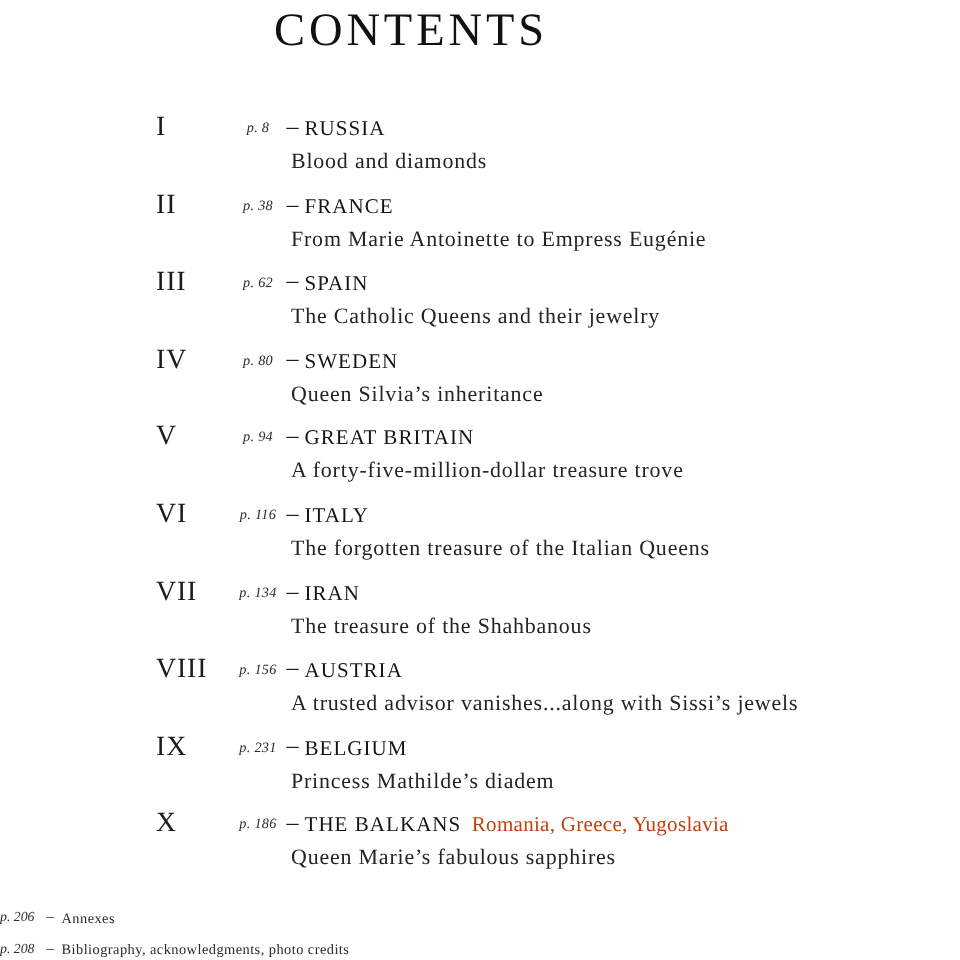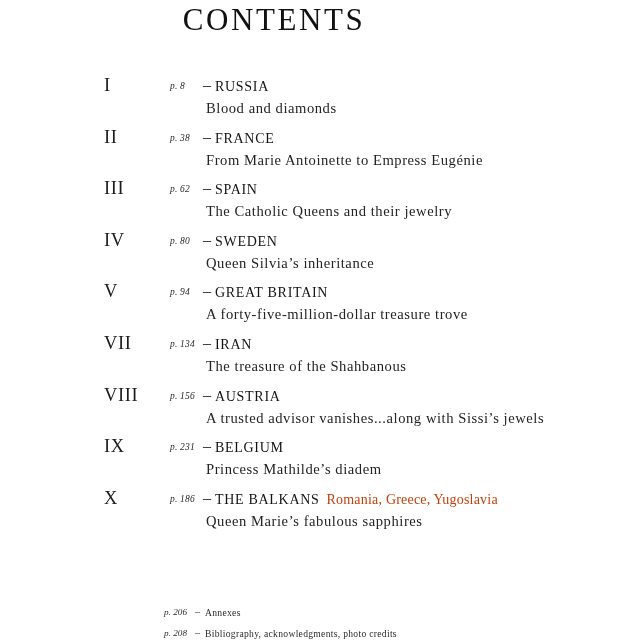--- a/index.html
+++ b/index.html
@@ -74,23 +74,22 @@
     line-height: 22px;
   }
 
   .pagenum {
     font-style: italic;
     font-size: 9.5px;
     color: #2a2a2a;
     letter-spacing: 0.2px;
     display: inline-block;
     min-width: 28px;
-    text-align: left;
+    text-align: center;
     vertical-align: 2px;
-    margin-left: 12px;
   }
 
   .dash {
     font-size: 16px;
     color: #1c1c1c;
     padding: 0 4px 0 5px;
     vertical-align: 1px;
   }
 
   .country {
@@ -100,41 +99,40 @@
   }
 
   .country-suffix {
     font-size: 14px;
     letter-spacing: 0.2px;
     color: #c2410c;
     padding-left: 7px;
   }
 
   .subtitle {
-    margin-left: 48px;
+    margin-left: 36px;
     margin-top: 0px;
     font-size: 14.6px;
     letter-spacing: 0.55px;
     color: #242424;
     line-height: 21px;
     white-space: nowrap;
   }
 
   
   .backmatter {
     position: absolute;
     top: 602px;
     left: 0;
     width: 640px;
   }
 
   .back-row {
     position: relative;
     height: 21px;
-    padding-left: 164px;
     white-space: nowrap;
   }
 
   .back-pagenum {
     font-style: italic;
     font-size: 9.2px;
     color: #2e2e2e;
     display: inline-block;
     min-width: 30px;
     text-align: left;
@@ -191,20 +189,27 @@
         </div>
       </div>
       <div class="toc-entry">
         <div class="numeral">V</div>
         <div class="entry-body">
           <div class="title-line"><span class="pagenum">p. 94</span><span class="dash">–</span><span class="country">GREAT BRITAIN</span></div>
           <div class="subtitle">A forty-five-million-dollar treasure trove</div>
         </div>
       </div>
       <div class="toc-entry">
+        <div class="numeral">VI</div>
+        <div class="entry-body">
+          <div class="title-line"><span class="pagenum">p. 116</span><span class="dash">–</span><span class="country">ITALY</span></div>
+          <div class="subtitle">The forgotten treasure of the Italian Queens</div>
+        </div>
+      </div>
+      <div class="toc-entry">
         <div class="numeral">VII</div>
         <div class="entry-body">
           <div class="title-line"><span class="pagenum">p. 134</span><span class="dash">–</span><span class="country">IRAN</span></div>
           <div class="subtitle">The treasure of the Shahbanous</div>
         </div>
       </div>
       <div class="toc-entry">
         <div class="numeral">VIII</div>
         <div class="entry-body">
           <div class="title-line"><span class="pagenum">p. 156</span><span class="dash">–</span><span class="country">AUSTRIA</span></div>

